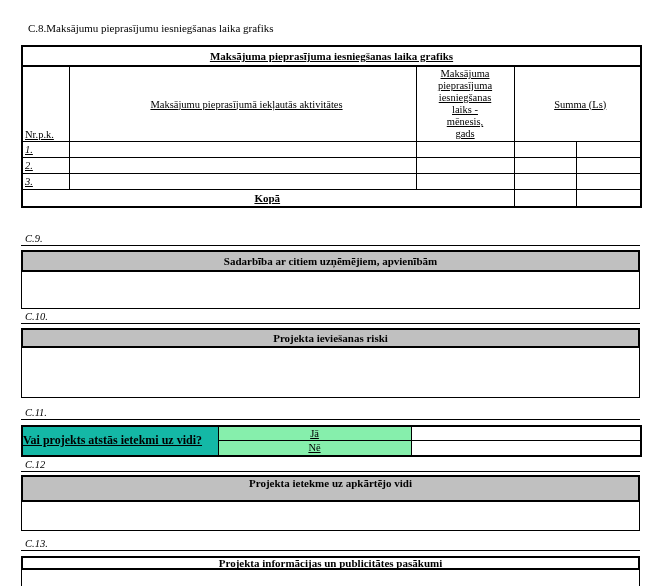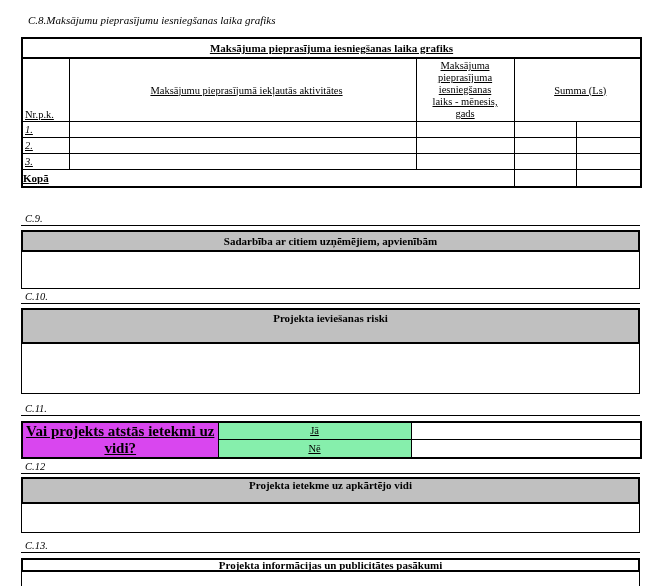--- a/index.html
+++ b/index.html
@@ -1,59 +1,59 @@
 <!DOCTYPE html>
 <html><head>
 <meta charset="utf-8">
 <style>
   * { margin:0; padding:0; box-sizing:border-box; }
   html,body { width:645px; height:586px; background:#ffffff; overflow:hidden; }
   body { font-family:"Liberation Serif", serif; font-size:11px; color:#000; }
   .content { margin-left:21px; width:619px; }
 
   
-  .doc-heading { margin-top:14px; padding-left:7px; font-style:italic; font-size:11px; white-space:nowrap; }
+  .doc-heading { margin-top:22px; padding-left:7px; font-size:11px; white-space:nowrap; }
 
   
   table { border-collapse:collapse; table-layout:fixed; width:619px; }
   table.outer { border:2px solid #000; }
   td { border:1px solid #000; font-size:10.5px; overflow:hidden; vertical-align:middle;text-decoration:underline; }
   .title-cell { height:20px; text-align:center; font-weight:bold; font-size:11px; border-bottom:2px solid #000; }
   .hdr-row td { height:52px; }
   .hdr-nr { vertical-align:bottom; padding:1px 2px; }
   .hdr-act { text-align:center;padding-left:8px; }
-  .hdr-time { text-align:center; padding:1px 14px; line-height:12px; }
+  .hdr-time { text-align:center; padding:1px 20px; line-height:12px; }
   .hdr-sum { text-align:center; padding-left:6px; }
   .data-row td { height:16px; }
   .rownum { font-style:italic; padding-left:2px; }
   .total-row td { height:17px; }
-  .total-label { text-align:left; font-weight:bold; padding-right:2px; font-size:11px;margin-top:28px; }
+  .total-label { text-align:center; font-weight:bold; padding-right:2px; font-size:11px;margin-top:28px; }
 
   .schedule { margin-top:11px; }
 
   
   .sec-label { border-bottom:1px solid #000; padding-left:4px; font-style:italic; font-size:10.5px; line-height:12px; width:619px; }
 
   
   .sec-bar { border:2px solid #000; background:#c0c0c0; text-align:center; font-weight:bold; font-size:11px; width:619px; }
   .sec-bar.white-bar { background:#ffffff; }
   .sec-box { border:1px solid #000; border-top:none; width:619px; background:#ffffff; }
 
   .label-c9  { margin-top:25px; }
   .bar-c9  { margin-top:4px; height:22px; line-height:18px; }
   .box-c9  { height:37px; }
 
   .label-c10 { margin-top:2px; }
-  .bar-c10 { margin-top:4px; height:36px; line-height:16px; }
+  .bar-c10 { margin-top:4px; height:20px; line-height:16px; }
   .box-c10 { height:50px; }
 
   .label-c11 { margin-top:9px; }
   .env-table { margin-top:5px; border:2px solid #000; }
   .env-table td { height:15px; }
-  .q-cell { background:#d946ef; font-weight:bold; text-align:center; font-size:15px; }
+  .q-cell { background:#14b8a6; font-weight:bold; font-size:12px; }
   .yn-cell { background:#86efac; text-align:center; font-size:10.5px; }
   .ans-cell { background:#ffffff; }
 
   .label-c12 { margin-top:2px; }
   .bar-c12 { margin-top:3px; height:27px; line-height:12px; }
   .box-c12 { height:29px; }
 
   .label-c13 { margin-top:7px; }
   .bar-c13 { margin-top:5px; height:14px; line-height:11px; }
   .box-c13 { height:47px; }

